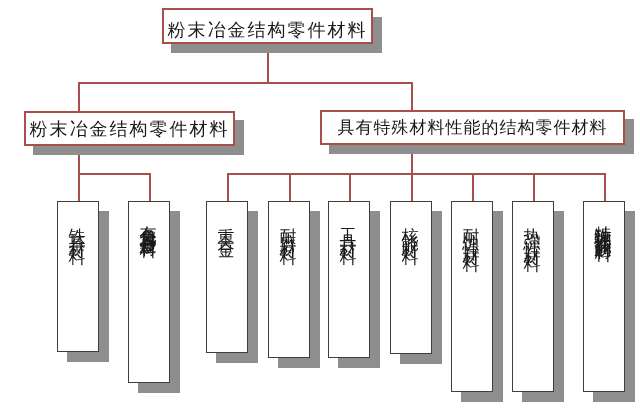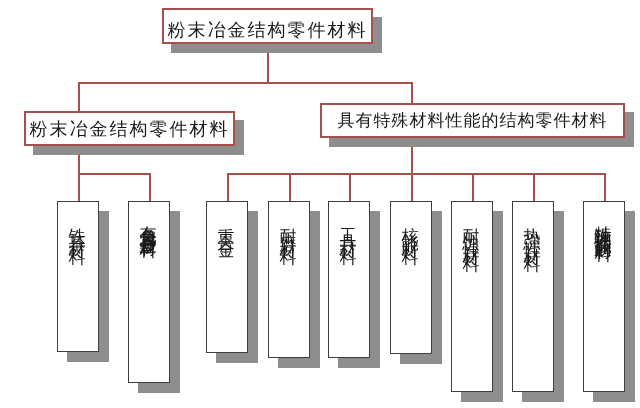--- a/index.html
+++ b/index.html
@@ -24,21 +24,21 @@
     display: flex;
     align-items: center;
     justify-content: center;
     box-shadow: 9px 9px 0 #8e8e8e;
   }
   .red-box {
     border: 2px solid #a84f4c;
   }
   .root-box   { left: 162px; top: 8px;   width: 211px; height: 36px; align-items: flex-end; }
   .l2-left    { left: 24px;  top: 111px; width: 211px; height: 35px; }
-  .l2-right   { left: 320px; top: 103px; width: 305px; height: 35px; text-align: right; }
+  .l2-right   { left: 320px; top: 110px; width: 305px; height: 35px; text-align: right; }
   .hlabel {
     font-size: 18px;
     letter-spacing: 2px;
     white-space: nowrap;
     color: #1a1a1a;
   }
   .l2-right .hlabel { letter-spacing: 1px; font-size: 17px; }
 
   
   .leaf {

